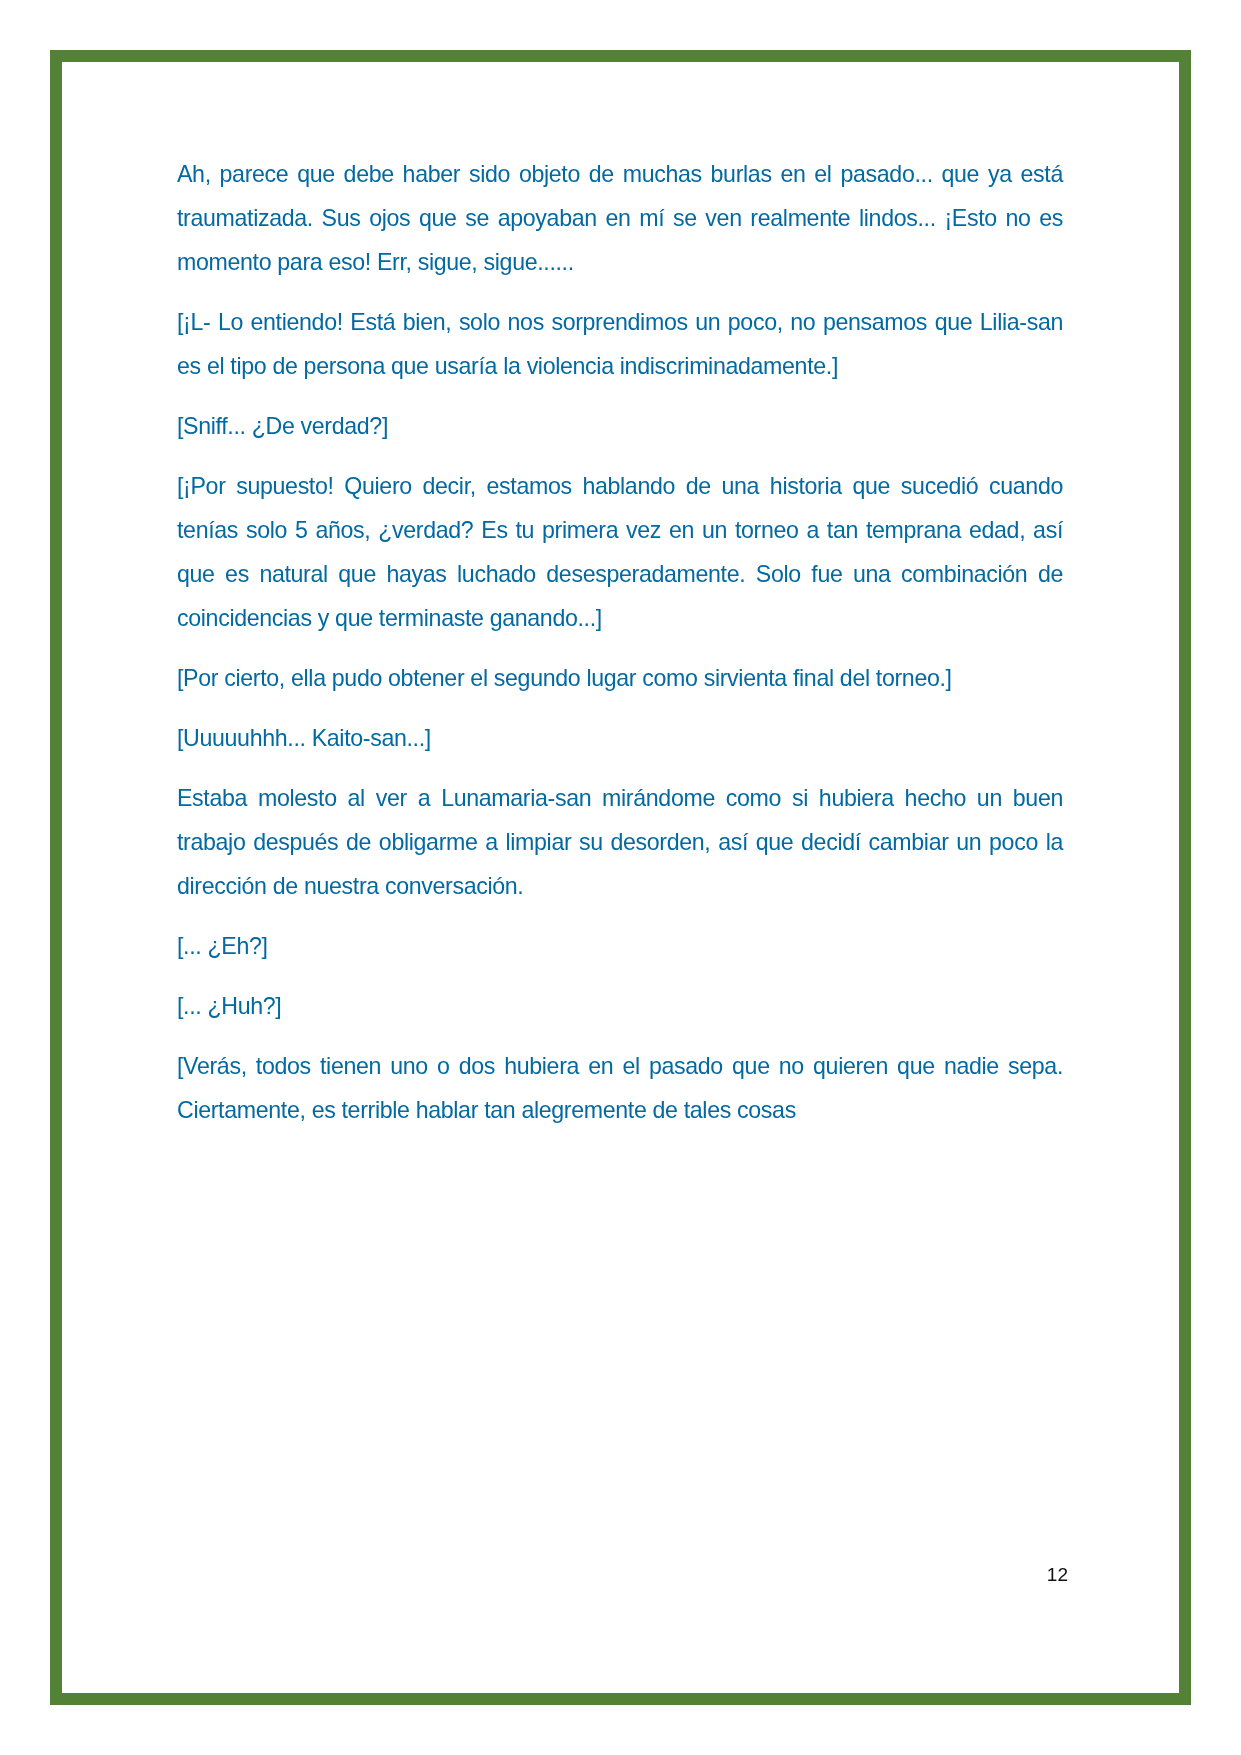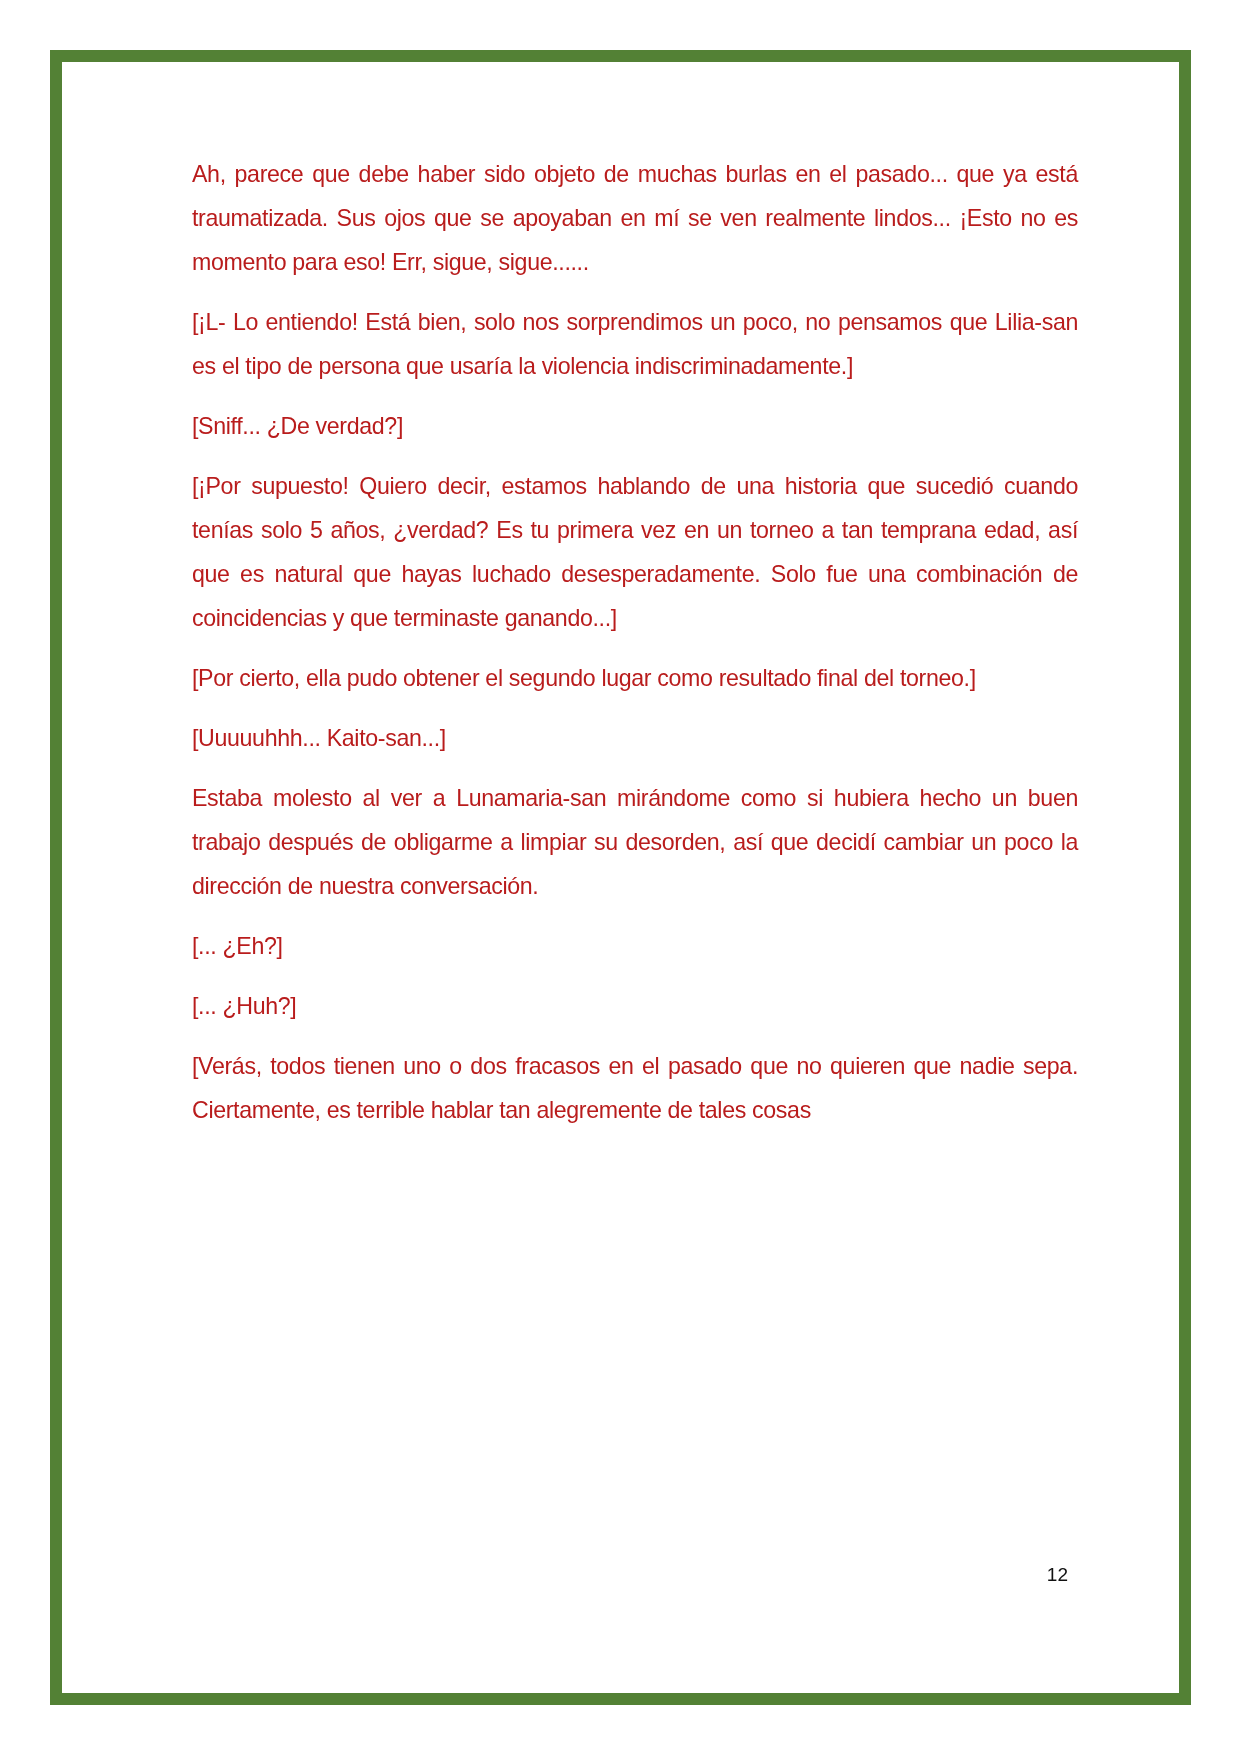--- a/index.html
+++ b/index.html
@@ -11,23 +11,22 @@
       border: 12px solid #538135;
       box-sizing: content-box;
     }
     .content {
       position: absolute;
       left: 177px; top: 152px;
       width: 886px;
       font-family: "Liberation Sans", sans-serif;
       font-size: 23.2px;
       line-height: 44px;
-      color: #b91c1c;
+      color: #0369a1;
       letter-spacing: -0.35px;
-      margin-left: 15px;
     }
     .content p {
       margin: 0 0 16px 0;
       text-align: justify;
     }
     .page-number {
       position: absolute;
       left: 1020px; top: 1564px;
       width: 48px;
       text-align: right;
@@ -39,21 +38,21 @@
 </head>
 <body>
 
 <div class="page-border"></div>
 
 <div class="content">
   <p>Ah, parece que debe haber sido objeto de muchas burlas en el pasado... que ya está traumatizada. Sus ojos que se apoyaban en mí se ven realmente lindos... ¡Esto no es momento para eso! Err, sigue, sigue......</p>
   <p>[¡L- Lo entiendo! Está bien, solo nos sorprendimos un poco, no pensamos que Lilia-san es el tipo de persona que usaría la violencia indiscriminadamente.]</p>
   <p>[Sniff... ¿De verdad?]</p>
   <p>[¡Por supuesto! Quiero decir, estamos hablando de una historia que sucedió cuando tenías solo 5 años, ¿verdad? Es tu primera vez en un torneo a tan temprana edad, así que es natural que hayas luchado desesperadamente. Solo fue una combinación de coincidencias y que terminaste ganando...]</p>
-  <p>[Por cierto, ella pudo obtener el segundo lugar como resultado final del torneo.]</p>
+  <p>[Por cierto, ella pudo obtener el segundo lugar como sirvienta final del torneo.]</p>
   <p>[Uuuuuhhh... Kaito-san...]</p>
   <p>Estaba molesto al ver a Lunamaria-san mirándome como si hubiera hecho un buen trabajo después de obligarme a limpiar su desorden, así que decidí cambiar un poco la dirección de nuestra conversación.</p>
   <p>[... ¿Eh?]</p>
   <p>[... ¿Huh?]</p>
-  <p>[Verás, todos tienen uno o dos fracasos en el pasado que no quieren que nadie sepa. Ciertamente, es terrible hablar tan alegremente de tales cosas</p>
+  <p>[Verás, todos tienen uno o dos hubiera en el pasado que no quieren que nadie sepa. Ciertamente, es terrible hablar tan alegremente de tales cosas</p>
 </div>
 
 <div class="page-number">12</div>
 
 </body></html>

